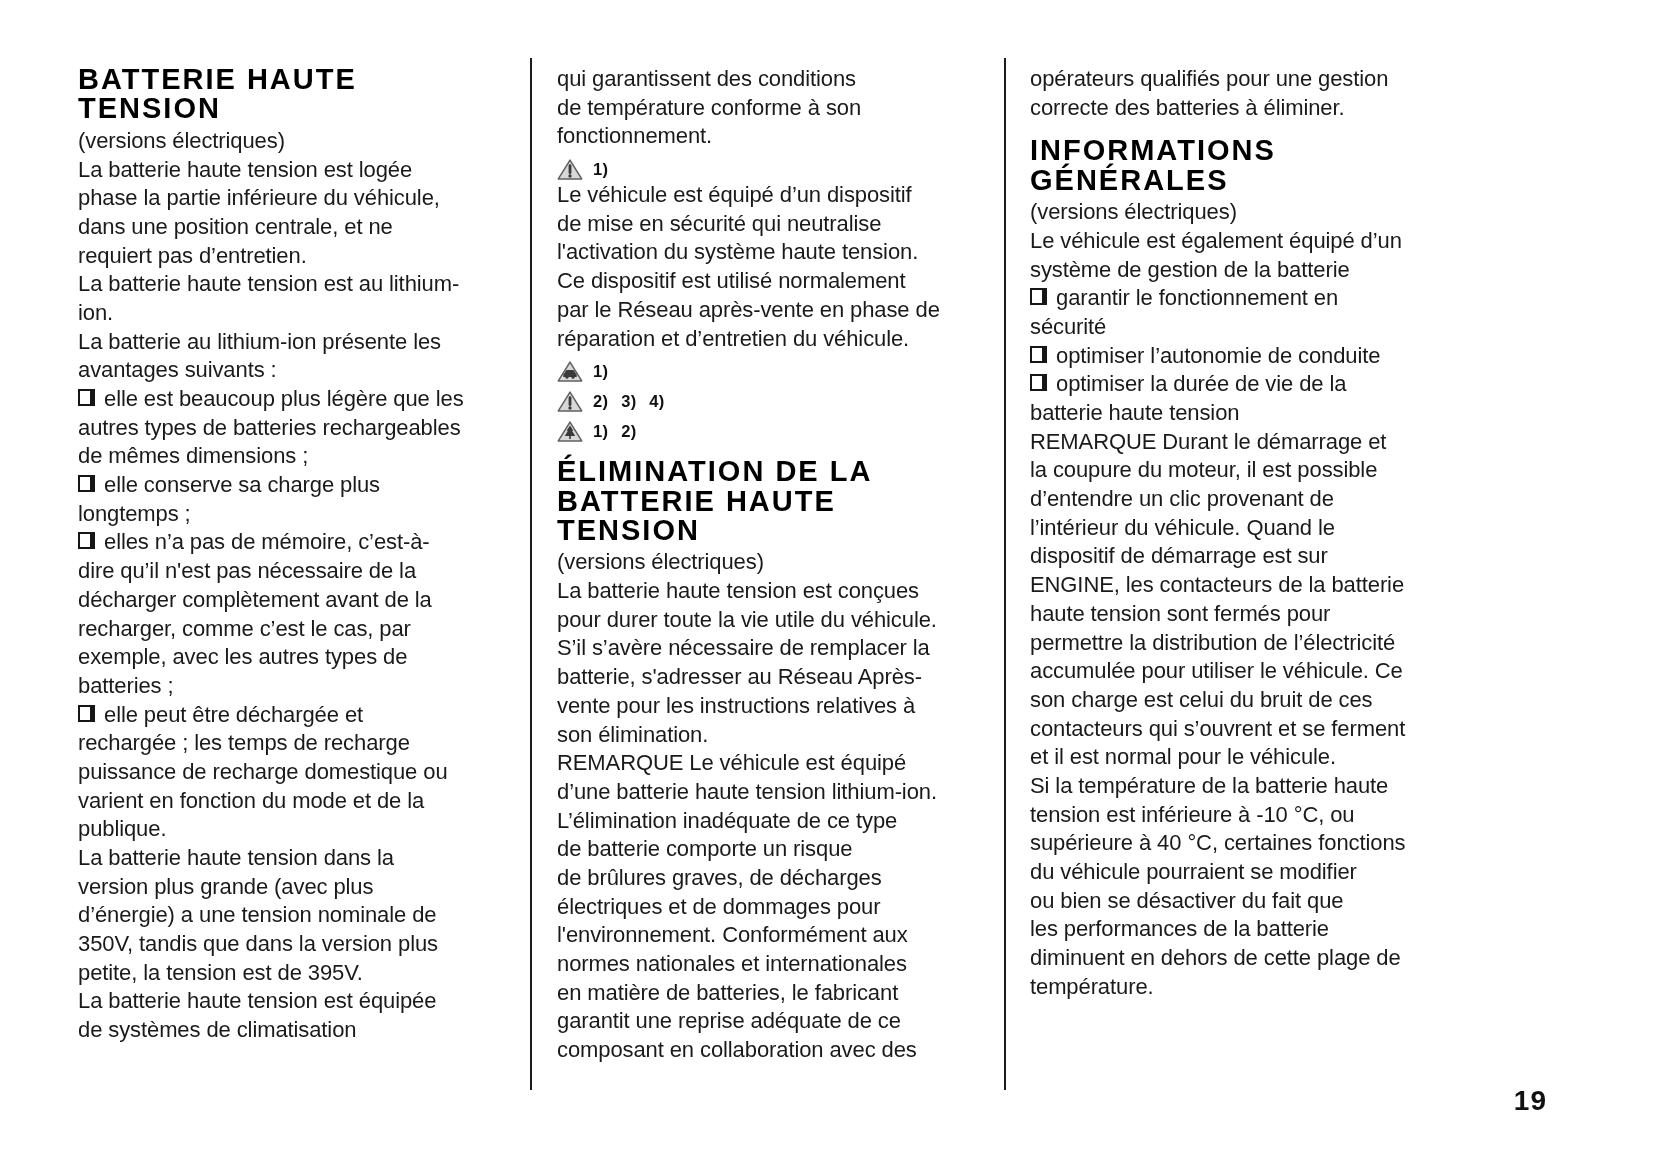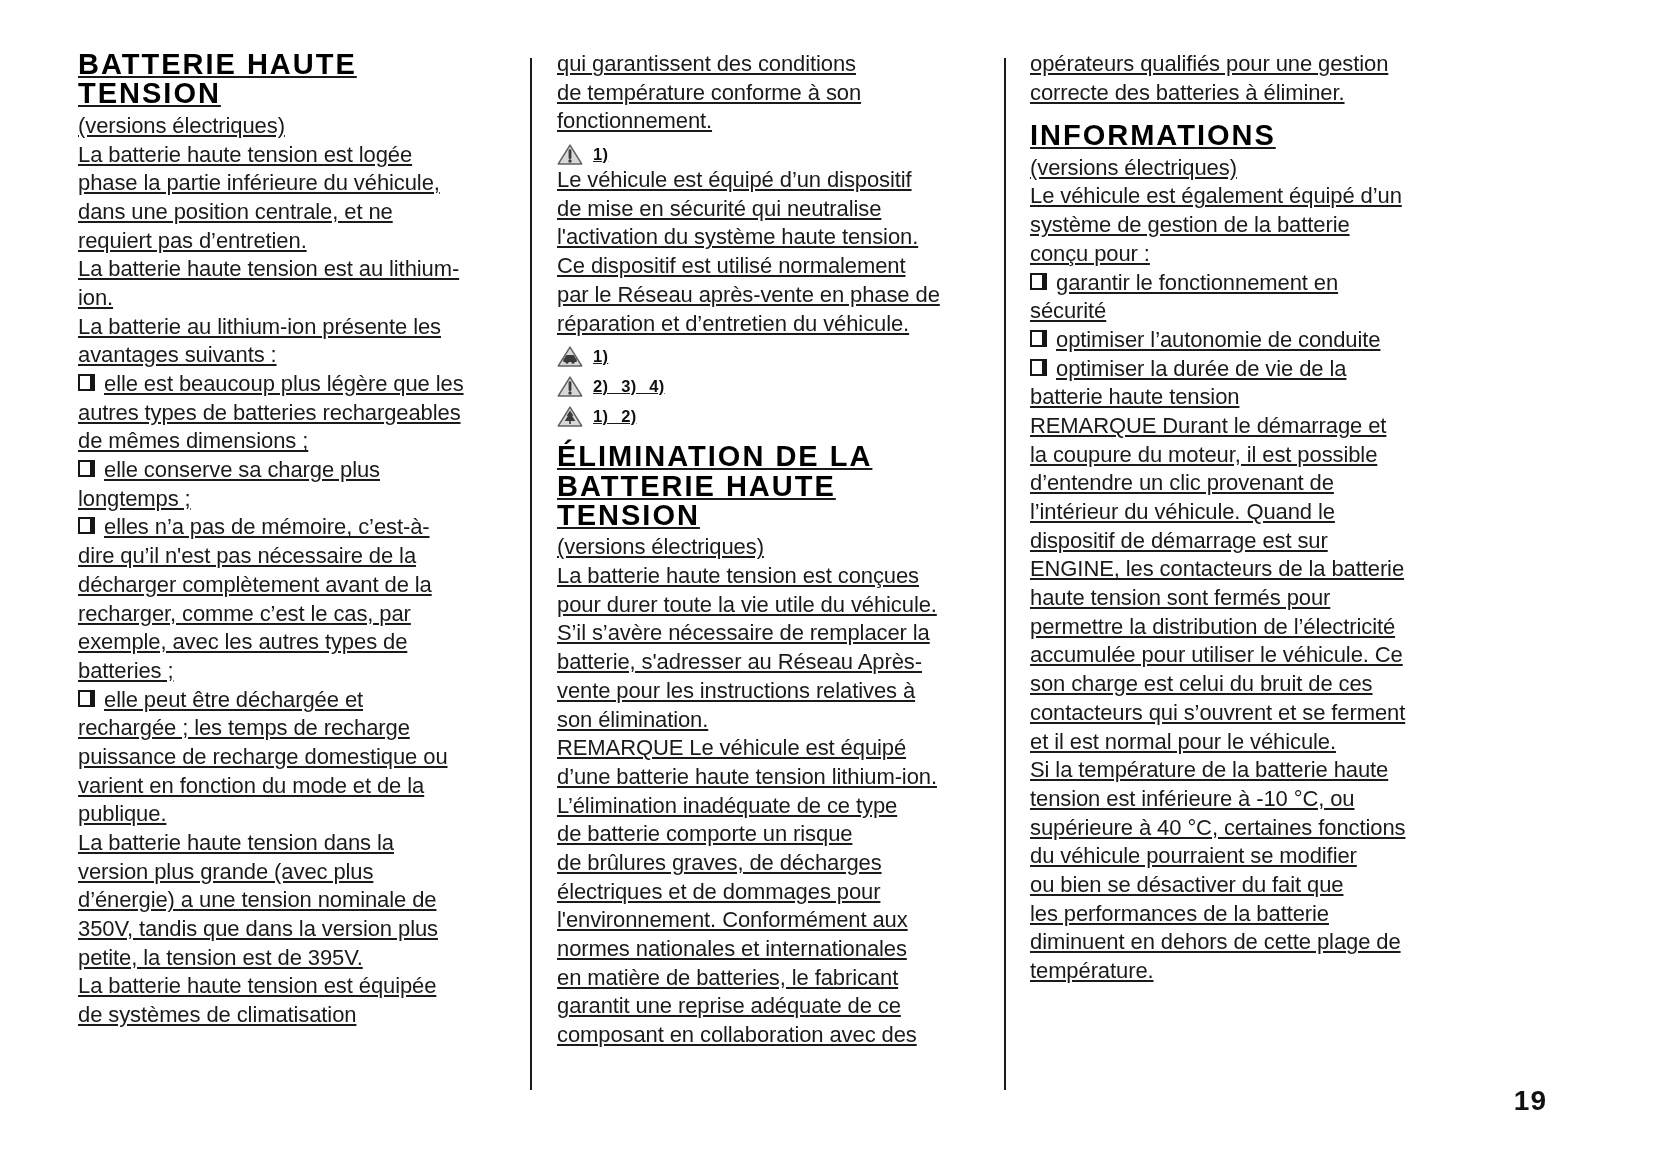--- a/index.html
+++ b/index.html
@@ -2,21 +2,21 @@
 <html><head>
 <meta charset="utf-8">
 <style>
   html,body{margin:0;padding:0;}
   body{
     width:1653px;height:1165px;position:relative;overflow:hidden;
     background:#ffffff;color:#1a1a1a;
     font-family:"Liberation Sans", sans-serif;
   }
   .page{position:absolute;inset:0;}
-  .column{position:absolute;top:50px;text-decoration:underline;}
+  .column{position:absolute;top:65px;}
   #col1{left:78px;width:445px;}
   #col2{left:557px;width:442px;}
   #col3{left:1030px;width:440px;}
   .line{
     font-size:22px;line-height:28.7px;height:28.7px;
     white-space:nowrap;letter-spacing:-0.1px;
   }
   .heading{margin:14px 0 3px 0;}
   .column .heading:first-child{margin-top:0;}
   .heading div{
@@ -151,25 +151,25 @@
       <div class="line">en matière de batteries, le fabricant</div>
       <div class="line">garantit une reprise adéquate de ce</div>
       <div class="line">composant en collaboration avec des</div>
     </div>
   <div class="divider" id="divider2"></div>
   <div class="column" id="col3">
       <div class="line">opérateurs qualifiés pour une gestion</div>
       <div class="line">correcte des batteries à éliminer.</div>
       <div class="heading">
         <div>INFORMATIONS</div>
+        <div>GÉNÉRALES</div>
       </div>
       <div class="line">(versions électriques)</div>
       <div class="line">Le véhicule est également équipé d’un</div>
       <div class="line">système de gestion de la batterie</div>
-      <div class="line">conçu pour :</div>
       <div class="line bullet"><span class="bullet-square"></span><span>garantir le fonctionnement en</span></div>
       <div class="line">sécurité</div>
       <div class="line bullet"><span class="bullet-square"></span><span>optimiser l’autonomie de conduite</span></div>
       <div class="line bullet"><span class="bullet-square"></span><span>optimiser la durée de vie de la</span></div>
       <div class="line">batterie haute tension</div>
       <div class="line">REMARQUE Durant le démarrage et</div>
       <div class="line">la coupure du moteur, il est possible</div>
       <div class="line">d’entendre un clic provenant de</div>
       <div class="line">l’intérieur du véhicule. Quand le</div>
       <div class="line">dispositif de démarrage est sur</div>

